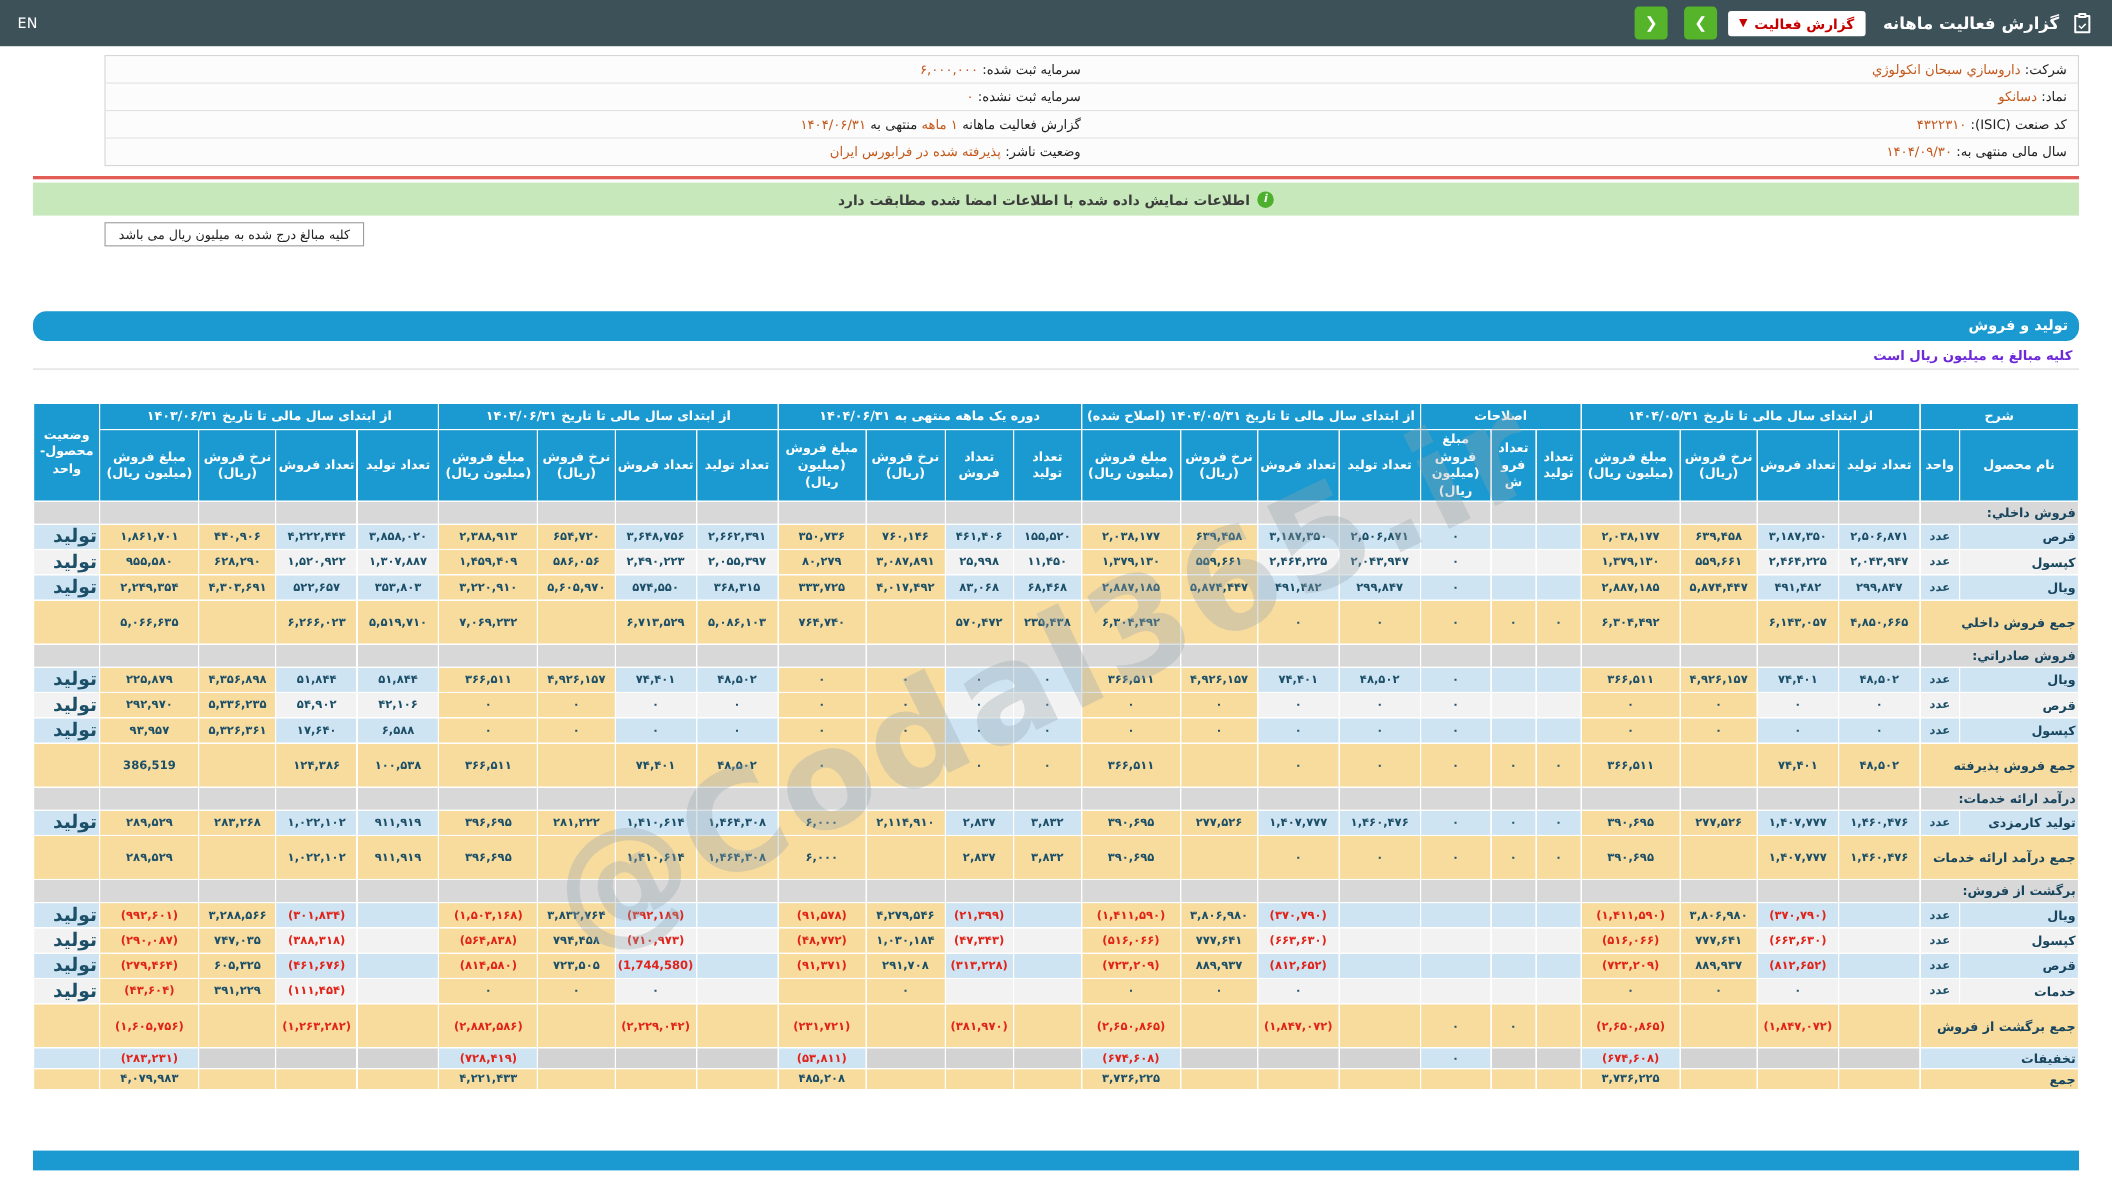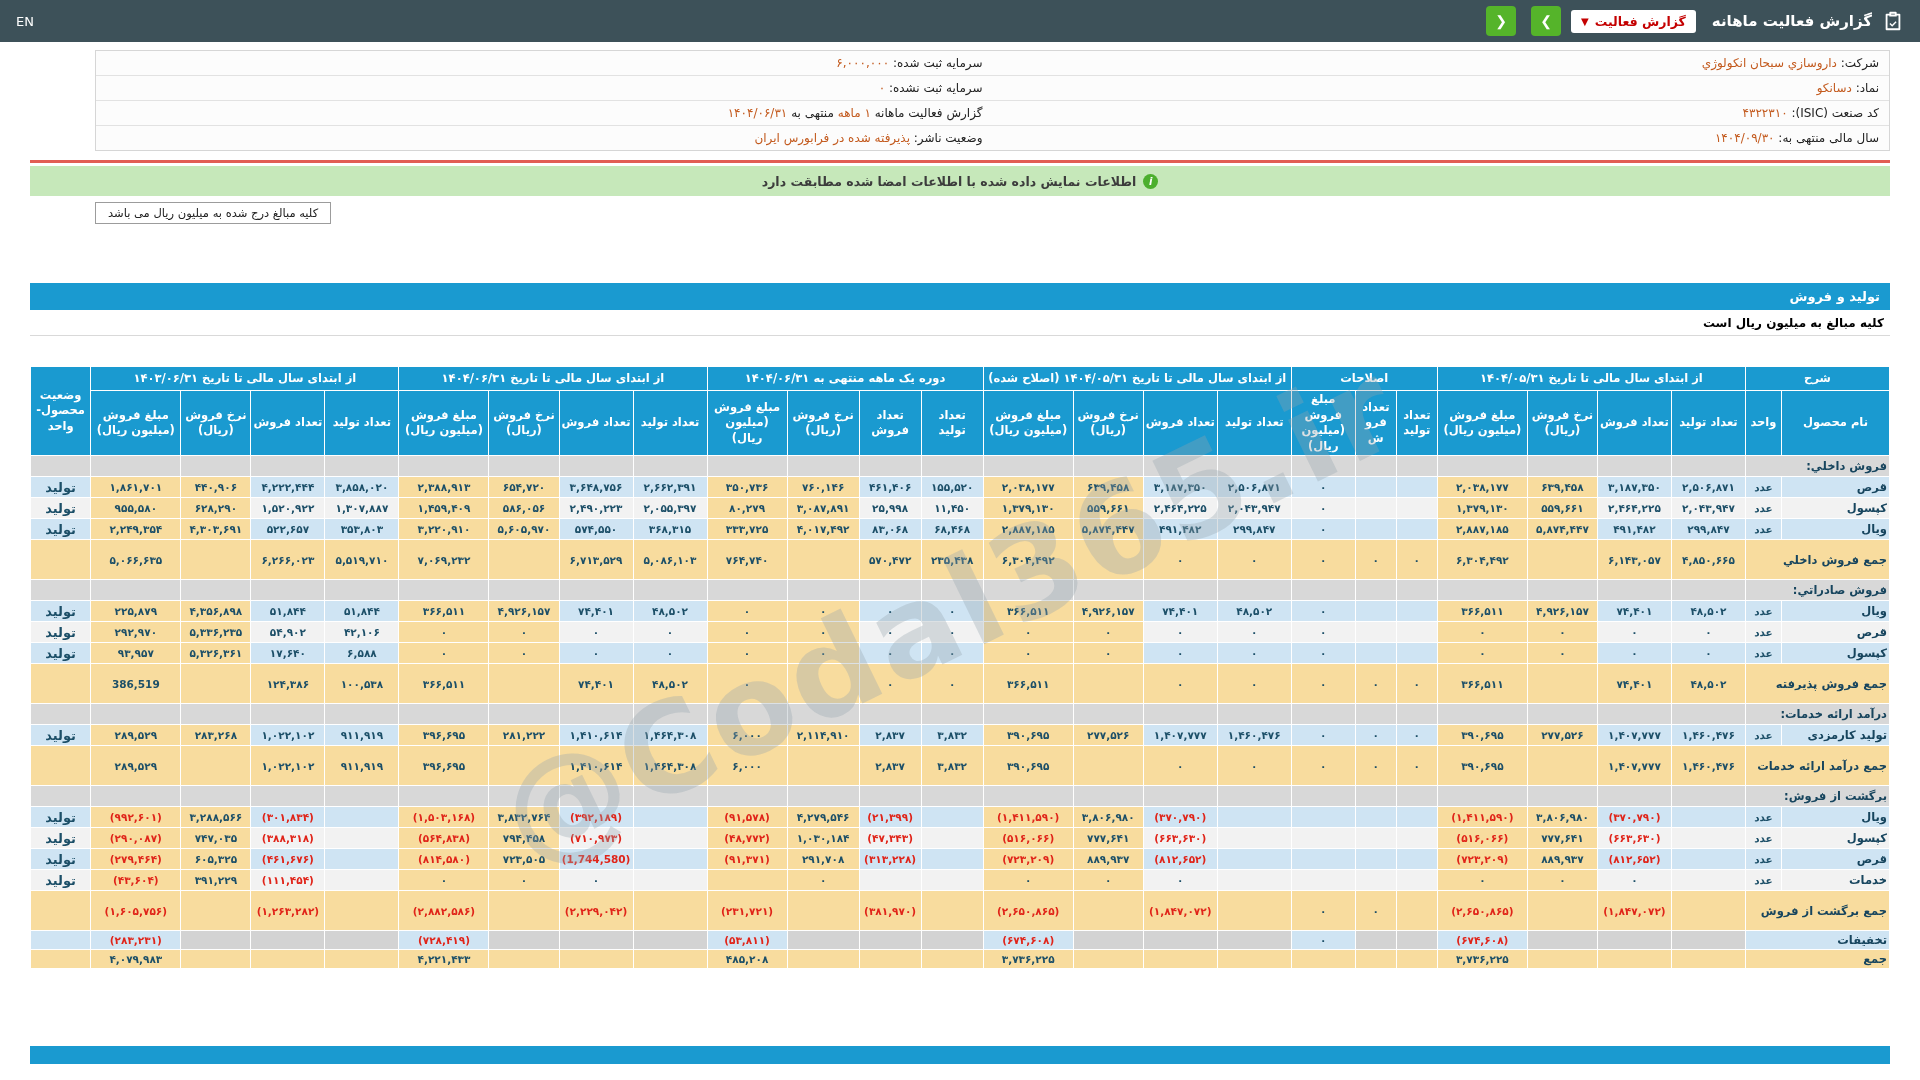--- a/index.html
+++ b/index.html
@@ -31,23 +31,23 @@
           display:flex;align-items:center;justify-content:center;gap:7px;font-size:12.5px;
           font-weight:bold;color:#3c3c3c;}
   .info-ico{width:15px;height:15px;border-radius:50%;background:#4caf2e;color:#fff;font-size:10px;
             font-weight:bold;display:flex;align-items:center;justify-content:center;font-style:italic;}
   .amounts-box{position:absolute;top:202px;left:95px;border:1px solid #9c9c9c;background:#fff;
                padding:3px 12px;font-size:11.5px;color:#222;}
 
   
   .section-bar{position:absolute;top:283px;right:30px;left:30px;height:27px;background:#1a9ad0;
                color:#fff;font-size:13px;font-weight:bold;display:flex;align-items:center;
-               padding:0 10px;box-sizing:border-box;}
+               padding:0 10px;box-sizing:border-box;border-radius:12px;}
   .table-note{position:absolute;top:310px;right:30px;left:30px;height:26px;border-bottom:1px solid #d9d9d9;
-              display:flex;align-items:center;padding:0 6px;font-size:12px;font-weight:bold;color:#000000;
+              display:flex;align-items:center;padding:0 6px;font-size:12px;font-weight:bold;color:#6d28d9;
               box-sizing:border-box;background:#fff;}
 
   
   .tbl-wrap{position:absolute;top:366px;right:30px;width:1860px;}
   table.main{border-collapse:collapse;table-layout:fixed;width:1860px;border:1px solid #9aa7ad;}
   table.main th,table.main td{border:1px solid #fff;overflow:hidden;white-space:normal;
       word-wrap:break-word;padding:1px 2px;box-sizing:border-box;}
   table.main thead th{background:#1a9ad0;color:#fff;font-size:11.5px;font-weight:bold;text-align:center;line-height:1.35;}
   table.main thead tr.g1 th{height:24px;margin-top:22px;}
   table.main thead tr.g2 th{height:44px;}
@@ -56,21 +56,21 @@
   .neg{color:#e02419;}
   .bb{background:#cfe4f3;}      
   .bw{background:#f2f2f2;}      
   .tan{background:#f8dc9e;}     
   .gsec{background:#d8d8d8;}    
   .gdis{background:#d3d3d3;}    
   .name{font-size:11.5px;font-weight:bold;color:#17455e;text-align:right;padding-right:6px;}
   .seclbl{font-size:11.5px;font-weight:bold;color:#17455e;text-align:right;padding-right:6px;}
   tr.total-row td{height:40px;}
   tr.disc-row td, tr.grand-row td{height:19px;}
-  .status{font-size:13px;}
+  .status{font-size:17px;text-align:right;}
 
   
   .watermark{position:absolute;top:540px;right:420px;width:1100px;text-align:center;
              font-size:125px;font-weight:bold;color:rgba(150,163,173,0.33);
              transform:rotate(-26deg);pointer-events:none;direction:ltr;z-index:5;letter-spacing:4px;}
   .bottom-bar{position:absolute;top:1046px;right:30px;left:30px;height:18px;background:#1a9ad0;}
 </style>
 </head>
 <body>
 

